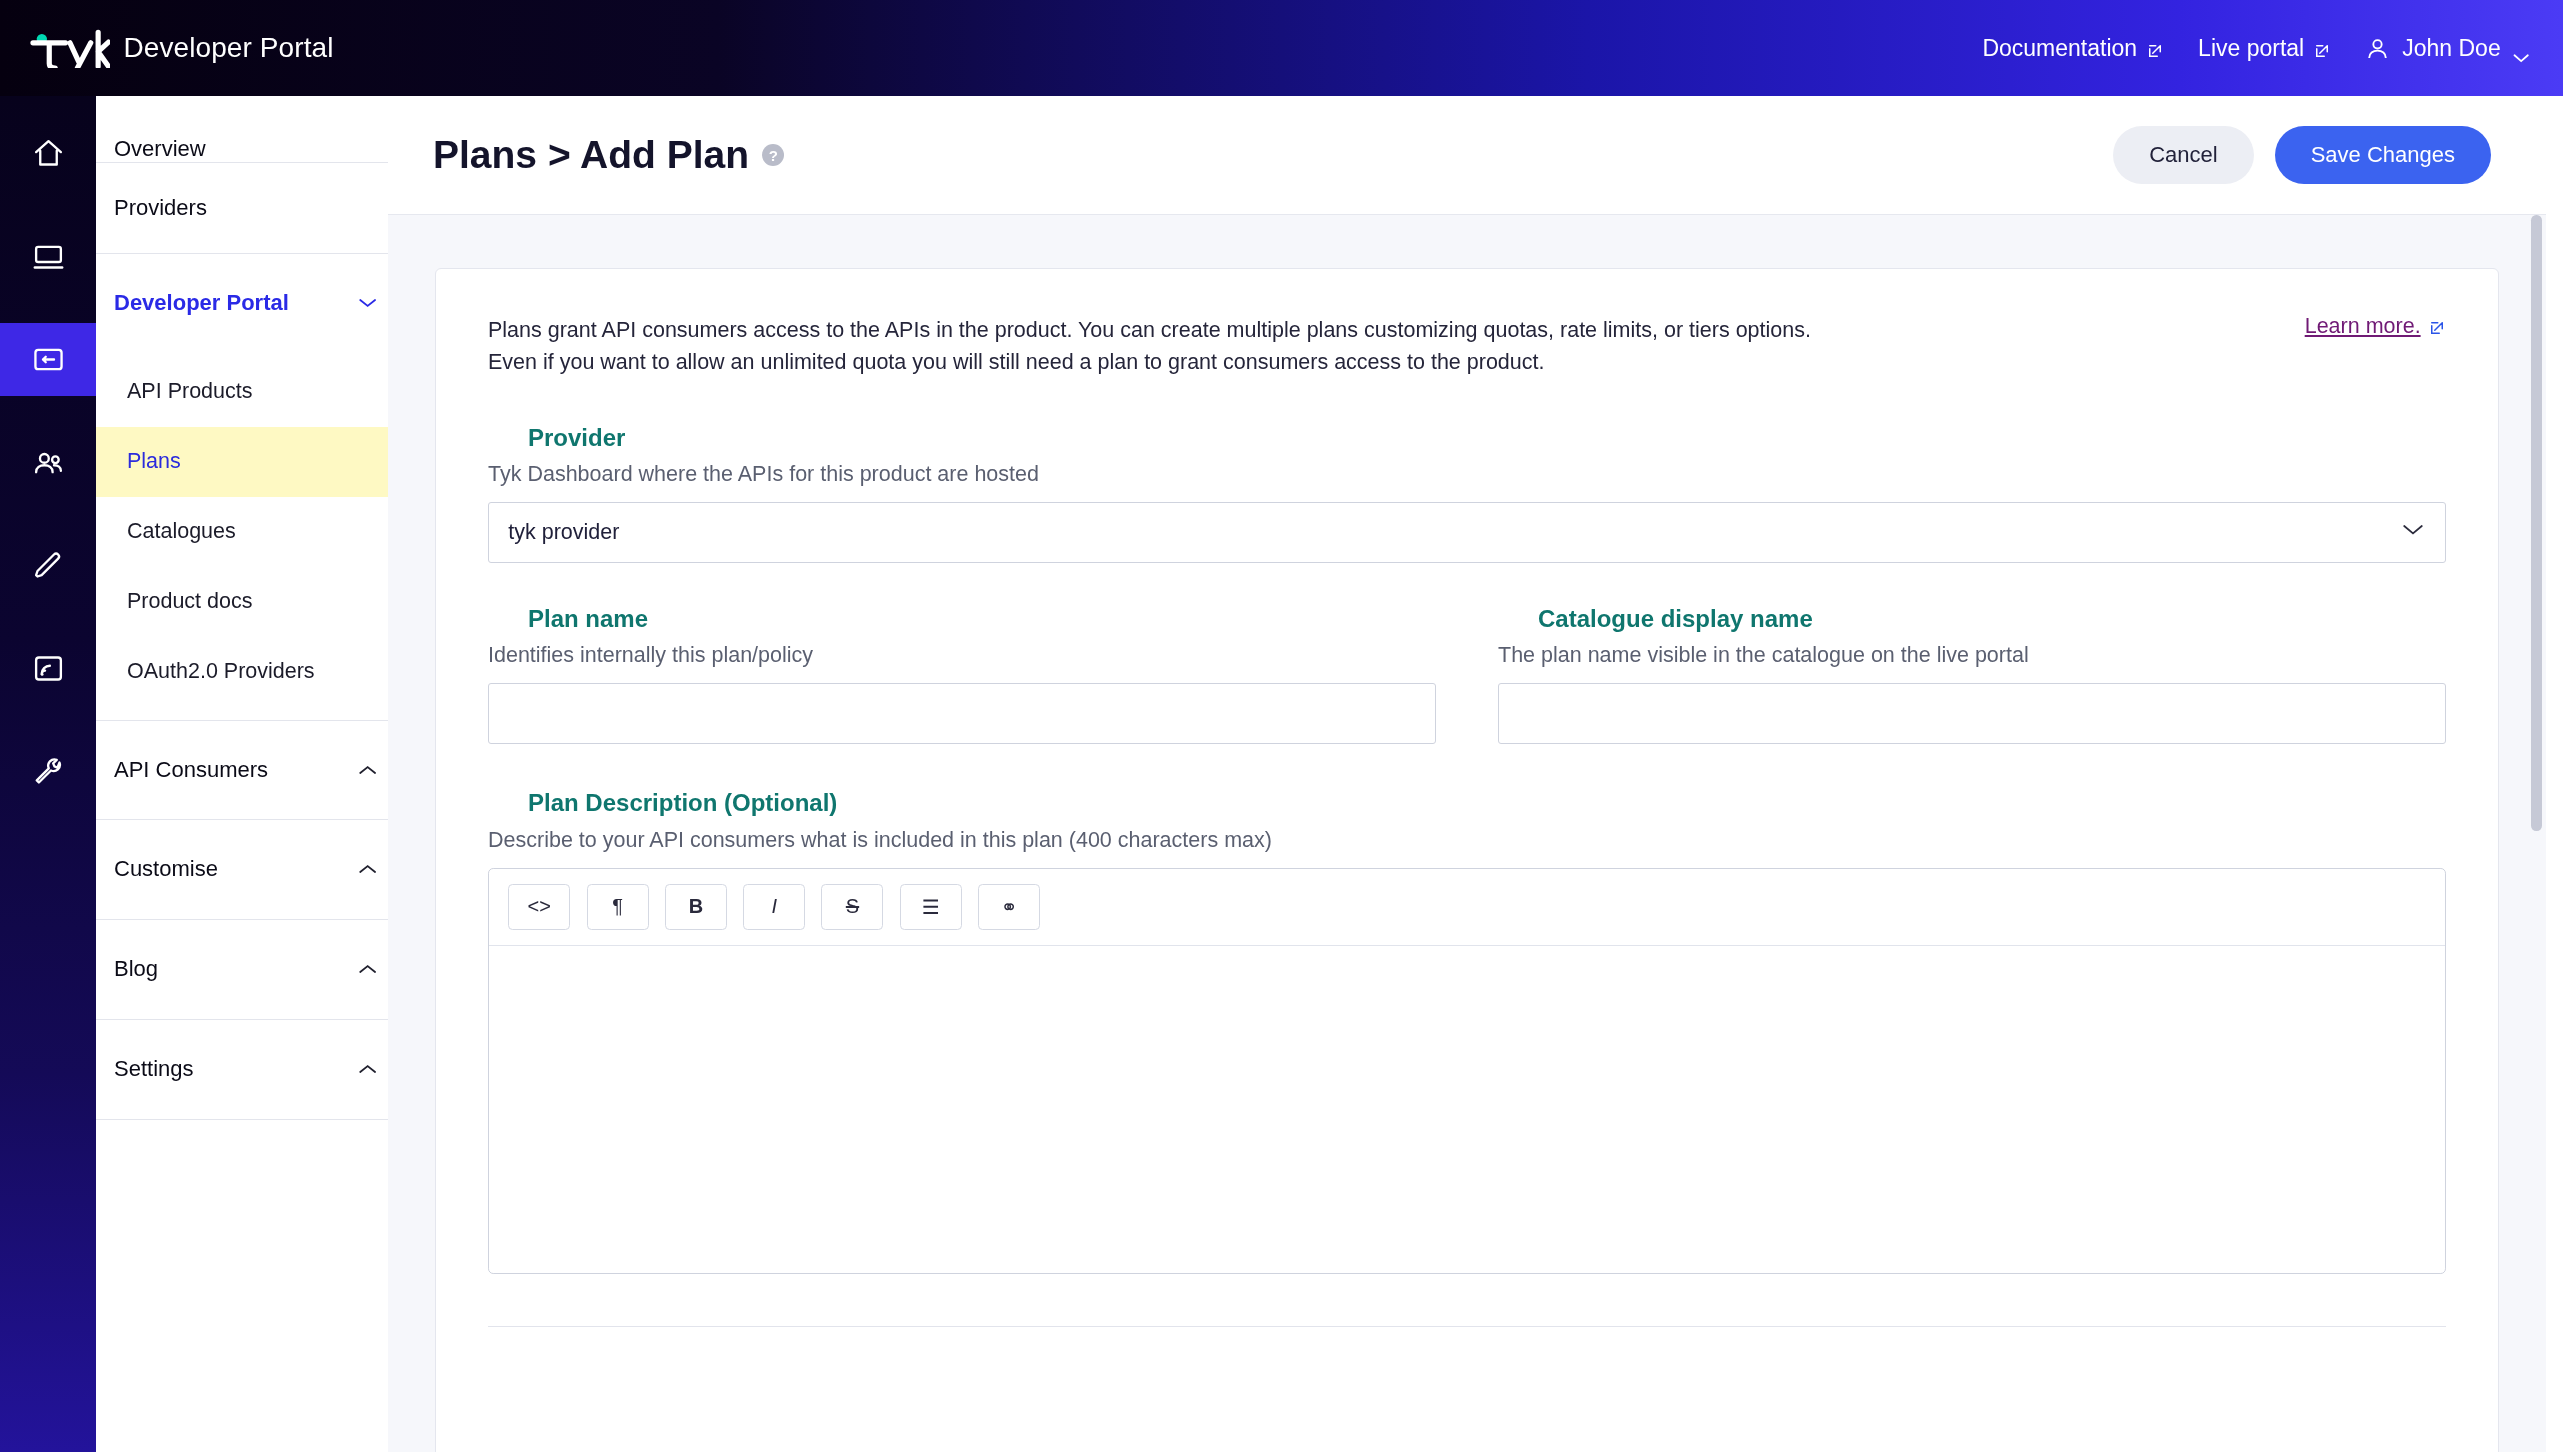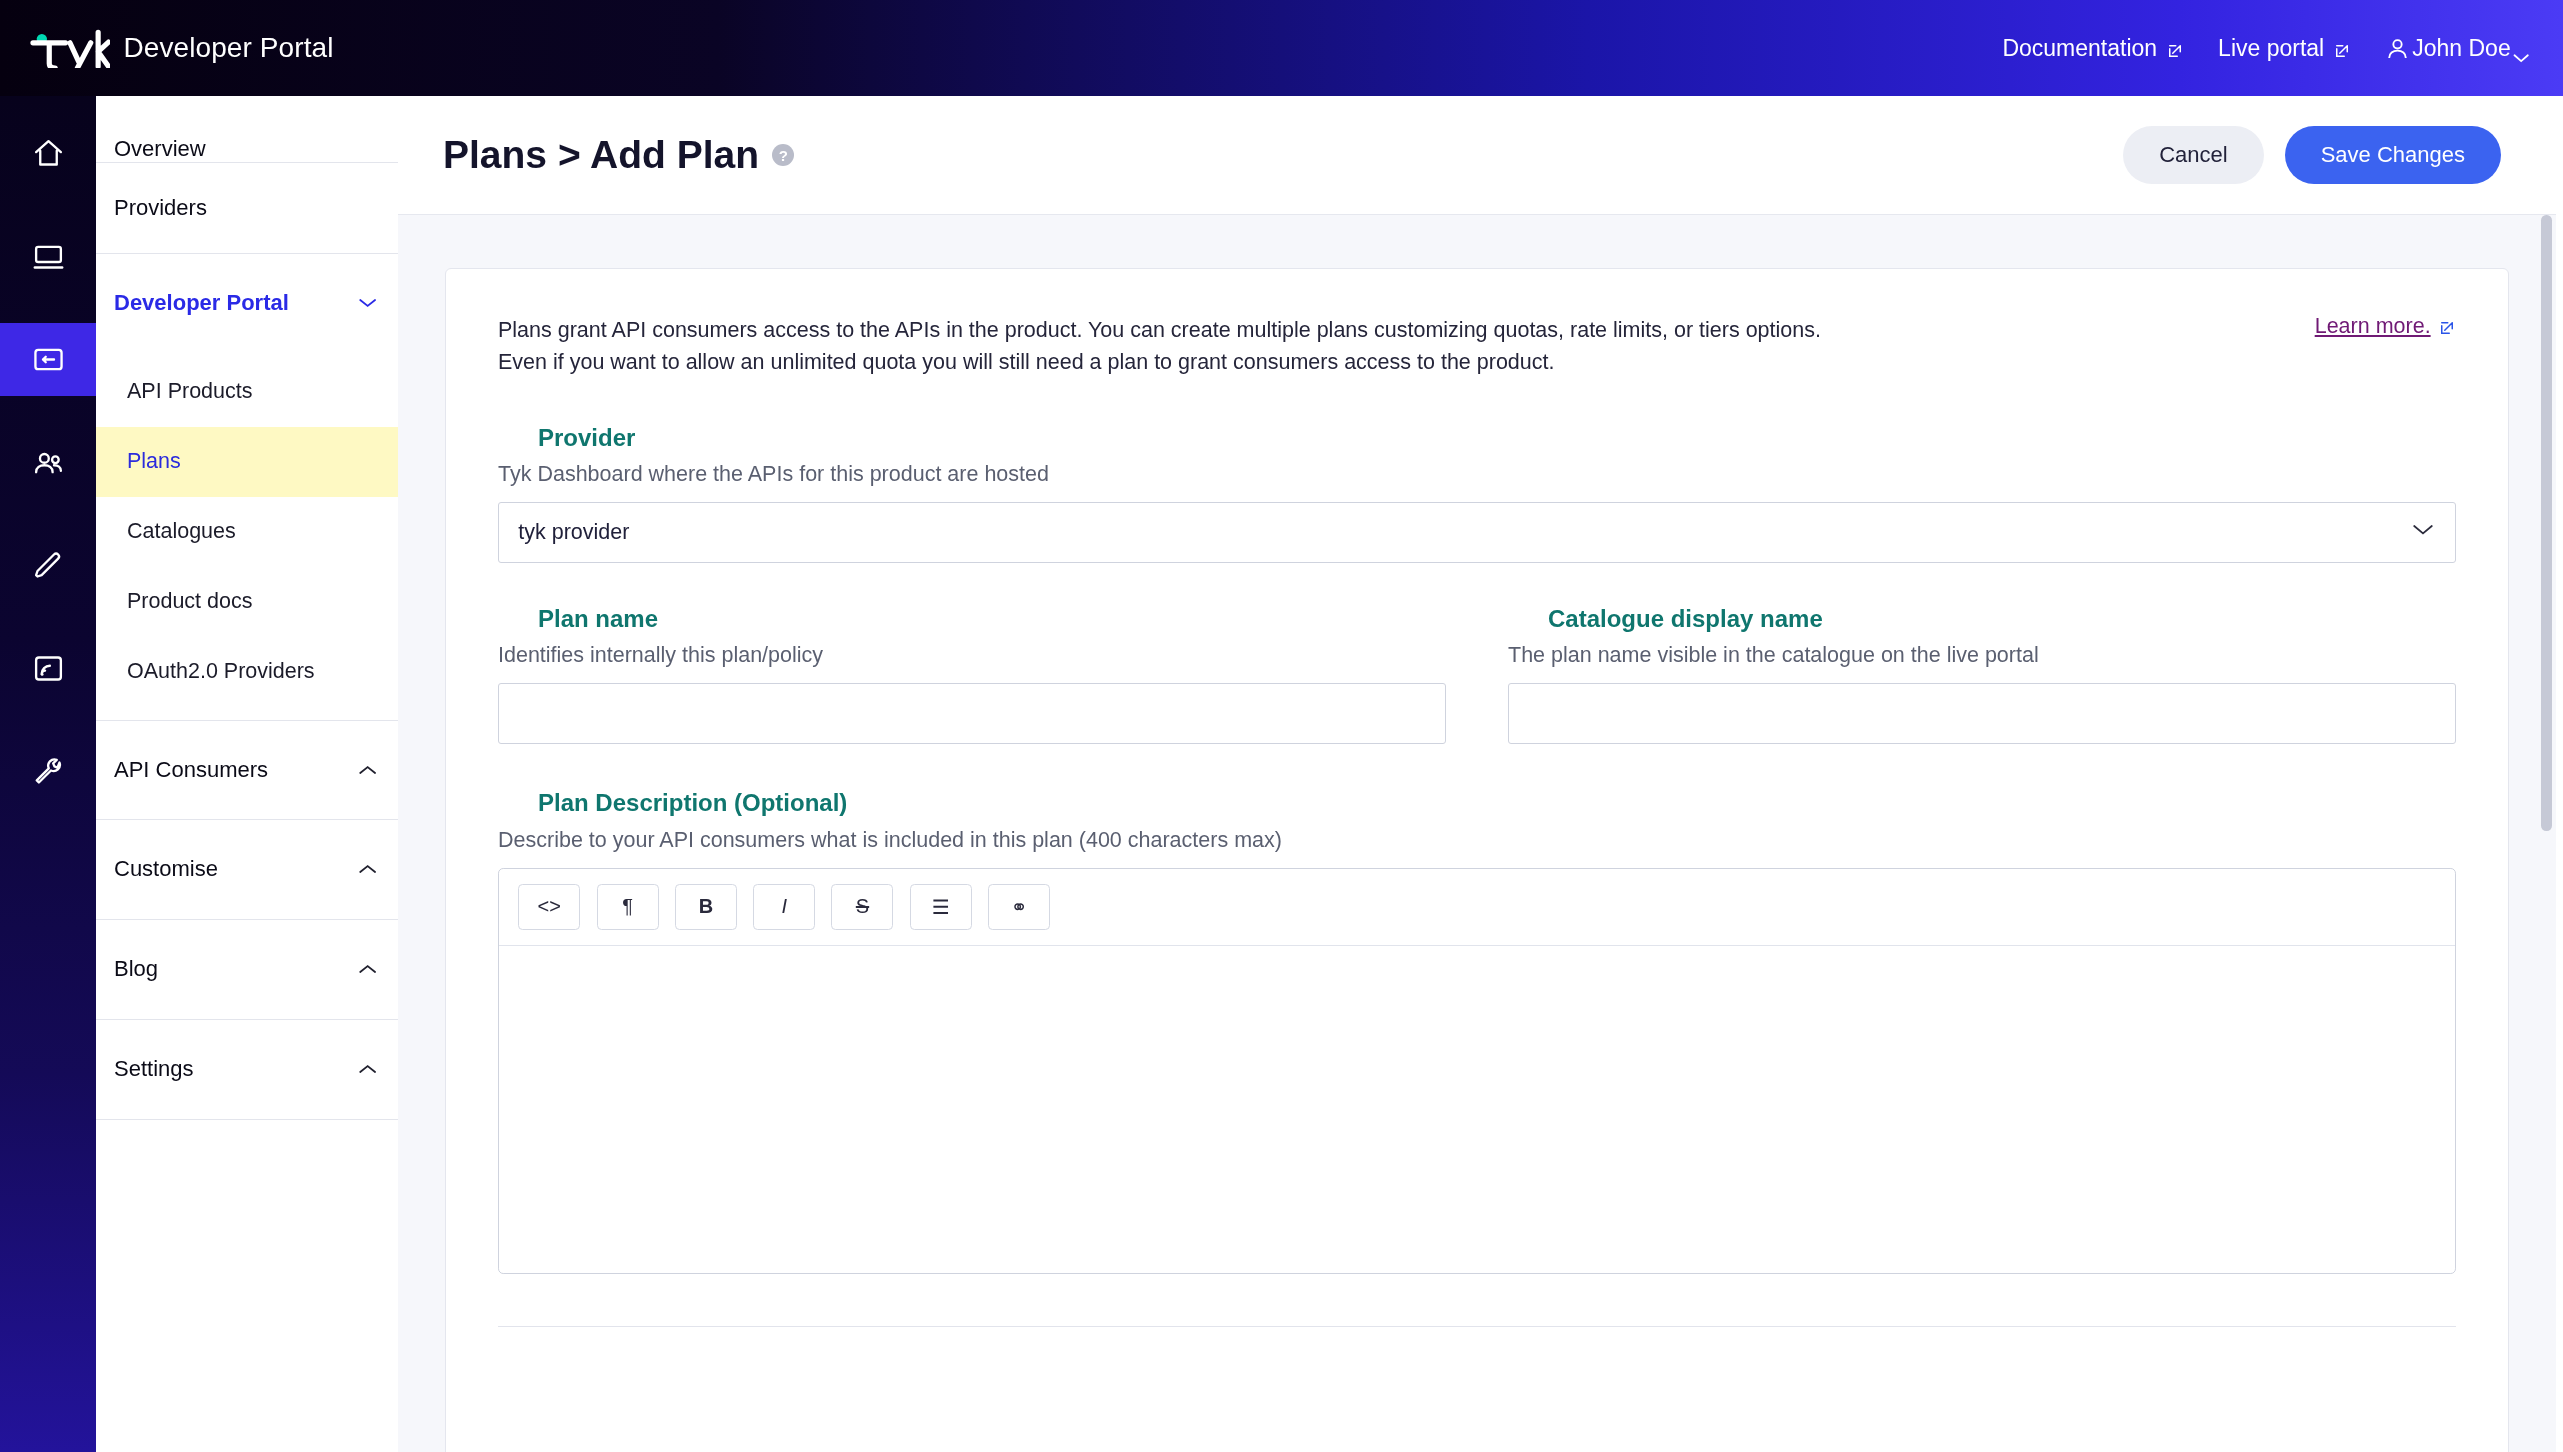--- a/index.html
+++ b/index.html
@@ -18,21 +18,21 @@
   }
   .brand { display: flex; align-items: center; gap: 13.4px; }
   .brand-logo { display: flex; align-items: center; }
   .brand-title { color: #fff; font-size: 28px; font-weight: 400; letter-spacing: 0.1px; }
   .top-right { display: flex; align-items: center; gap: 34px; }
   .top-link {
     color: #fff; font-size: 23px; display: flex; align-items: center; gap: 9px;
     cursor: pointer; white-space: nowrap;
   }
   .ext-icon { display: inline-block; width: 18px; height: 18px; }
-  .user-chip { display: flex; align-items: center; gap: 2px; color: #fff; font-size: 23px; cursor: pointer; }
+  .user-chip { display: flex; align-items: center; gap: 12px; color: #fff; font-size: 23px; cursor: pointer; }
   .avatar-ico { width: 25px; height: 25px; }
   .caret { width: 16.3px; height: 10.4px; }
 
   
   .rail {
     position: absolute; top: 96px; left: 0; width: 96px; height: 1357px;
     background: linear-gradient(180deg, #07021c 0%, #0b0430 40%, #140a57 72%, #23139b 100%);
     display: flex; flex-direction: column; align-items: center; padding-top: 21px; gap: 30px;
   }
   .rail-item {
@@ -63,21 +63,21 @@
     height: 70px; display: flex; align-items: center; padding-left: 31px;
     font-size: 21.5px; color: #1b1b29; cursor: pointer; position: relative;
   }
   .nav-sub.active { background: #fef9c3; color: #2b2bdd; }
   .nav-sub.active::after {
     content: ""; position: absolute; right: -0.7px; top: 0; width: 4.5px; height: 100%; background: #3b2ae8;
   }
 
   
   .content {
-    position: absolute; top: 96px; left: 398px; width: 2158px; height: 1357px;
+    position: absolute; top: 96px; left: 388px; width: 2158px; height: 1357px;
     background: #f6f7fb; overflow: hidden;
   }
   .page-head {
     height: 119px; background: #fff; display: flex; align-items: center;
     justify-content: space-between; padding: 0 55px 0 45px; border-bottom: 0.7px solid #e6e8ef;
   }
   .page-title { font-size: 39px; font-weight: 700; color: #14142b; display: flex; align-items: center; gap: 13.4px; }
   .help-dot {
     width: 22px; height: 22px; border-radius: 50%; background: #b9bcc9; color: #fff;
     font-size: 15px; font-weight: 700; display: inline-flex; align-items: center; justify-content: center;

